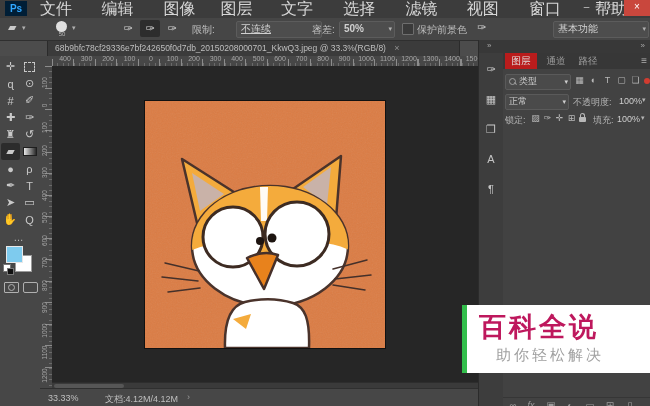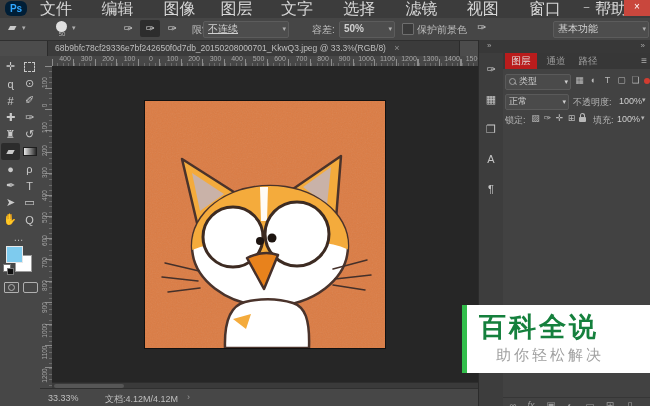--- a/index.html
+++ b/index.html
@@ -3,21 +3,21 @@
 <meta charset="utf-8">
 <style>
   html,body{margin:0;padding:0;background:#222;}
   .app{position:relative;width:650px;height:406px;background:#424242;overflow:hidden;
        font-family:"Liberation Sans","DejaVu Sans",sans-serif;color:#cfcfcf;
        -webkit-font-smoothing:antialiased;}
 
   
   .menubar{position:absolute;left:0;top:0;width:650px;height:18px;background:#3c3c3c;border-bottom:1px solid #2b2b2b;}
   .pslogo{position:absolute;left:5px;top:1px;width:22px;height:15px;background:#001e36;color:#31a8ff;
-          font-size:10px;font-weight:bold;text-align:center;line-height:15px;border-radius:6px;}
+          font-size:10px;font-weight:bold;text-align:center;line-height:15px;border-radius:0;}
   .menus{position:absolute;left:32px;top:0;height:18px;display:flex;}
   .menu-item{padding:0 8px;font-size:16px;line-height:18px;color:#d6d6d6;cursor:default;}
   .winbtn{position:absolute;top:0;width:25px;height:16px;text-align:center;line-height:14px;font-size:10px;color:#c9c9c9;}
   .winbtn.close{background:#c9473d;color:#fff;width:26px;}
 
   
   .optionsbar{position:absolute;left:0;top:18px;width:650px;height:22px;background:#464646;border-bottom:1px solid #2f2f2f;}
   .opt-label{position:absolute;top:5px;font-size:10px;color:#bdbdbd;}
   .opt-select{position:absolute;top:3px;height:15px;background:#4d4d4d;border:1px solid #5c5c5c;border-radius:2px;
               font-size:10px;color:#d0d0d0;line-height:14px;padding:0 4px;}
@@ -93,21 +93,21 @@
   .eyediv{position:absolute;left:22px;top:0;width:1px;height:24px;background:#434343;}
   .lthumb{position:absolute;left:26px;top:1px;width:22px;height:22px;border:1px solid #a8a8a8;background:#db7c44;overflow:hidden;}
   .lname{position:absolute;left:56px;top:6px;font-size:10px;color:#e0e0e0;}
   .llock{position:absolute;right:10px;top:9px;}
   .pbottom{position:absolute;left:0;top:344px;width:148px;height:16px;background:#424242;border-top:1px solid #363636;}
   .pbico{position:absolute;top:2px;width:16px;text-align:center;font-size:10px;color:#9b9b9b;}
 
   
   .wm{position:absolute;left:462px;top:305px;width:188px;height:68px;background:#ffffff;z-index:50;}
   .wmbar{position:absolute;left:0;top:0;width:5px;height:68px;background:#32bd4b;}
-  .wmtitle{position:absolute;left:17px;top:4px;font-size:27px;font-weight:bold;color:#15803d;letter-spacing:3px;}
+  .wmtitle{position:absolute;left:17px;top:4px;font-size:27px;font-weight:bold;color:#be185d;letter-spacing:3px;}
   .wmsub{position:absolute;left:34px;top:41px;font-size:15px;color:#a0a0a0;letter-spacing:3px;}
 </style>
 </head>
 <body>
 
 <div class="app">
 
   <div class="menubar">
     <div class="pslogo">Ps</div>
     <div class="menus">
@@ -130,21 +130,21 @@
   <div class="optionsbar">
     <span style="position:absolute;left:8px;top:3px;font-size:11px;color:#c9c9c9;">▰</span>
     <span style="position:absolute;left:22px;top:6px;font-size:7px;color:#b0b0b0;">▾</span>
     <span style="position:absolute;left:56px;top:3px;width:11px;height:11px;background:#e0e0e0;border-radius:50%;"></span>
     <span style="position:absolute;left:55px;top:13px;width:14px;text-align:center;font-size:6px;color:#b8b8b8;">50</span>
     <span style="position:absolute;left:72px;top:6px;font-size:7px;color:#b0b0b0;">▾</span>
     <span class="sampbtn" style="left:118px">✑</span>
     <span class="sampbtn sel" style="left:140px">✑</span>
     <span class="sampbtn" style="left:162px">✑</span>
     <span class="opt-label" style="left:192px">限制:</span>
-    <span class="opt-select" style="left:203px;width:76px;text-decoration:underline;">
+    <span class="opt-select" style="left:236px;width:76px;text-decoration:underline;">
       <span>不连续</span>
       <span class="caret">▾</span>
     </span>
     <span class="opt-label" style="left:312px">容差:</span>
     <span class="opt-select" style="left:339px;width:46px;font-weight:bold;">
       <span>50%</span>
       <span class="caret">▾</span>
     </span>
     <span class="chk" style="left:402px"></span>
     <span class="opt-label" style="left:417px">保护前景色</span>

